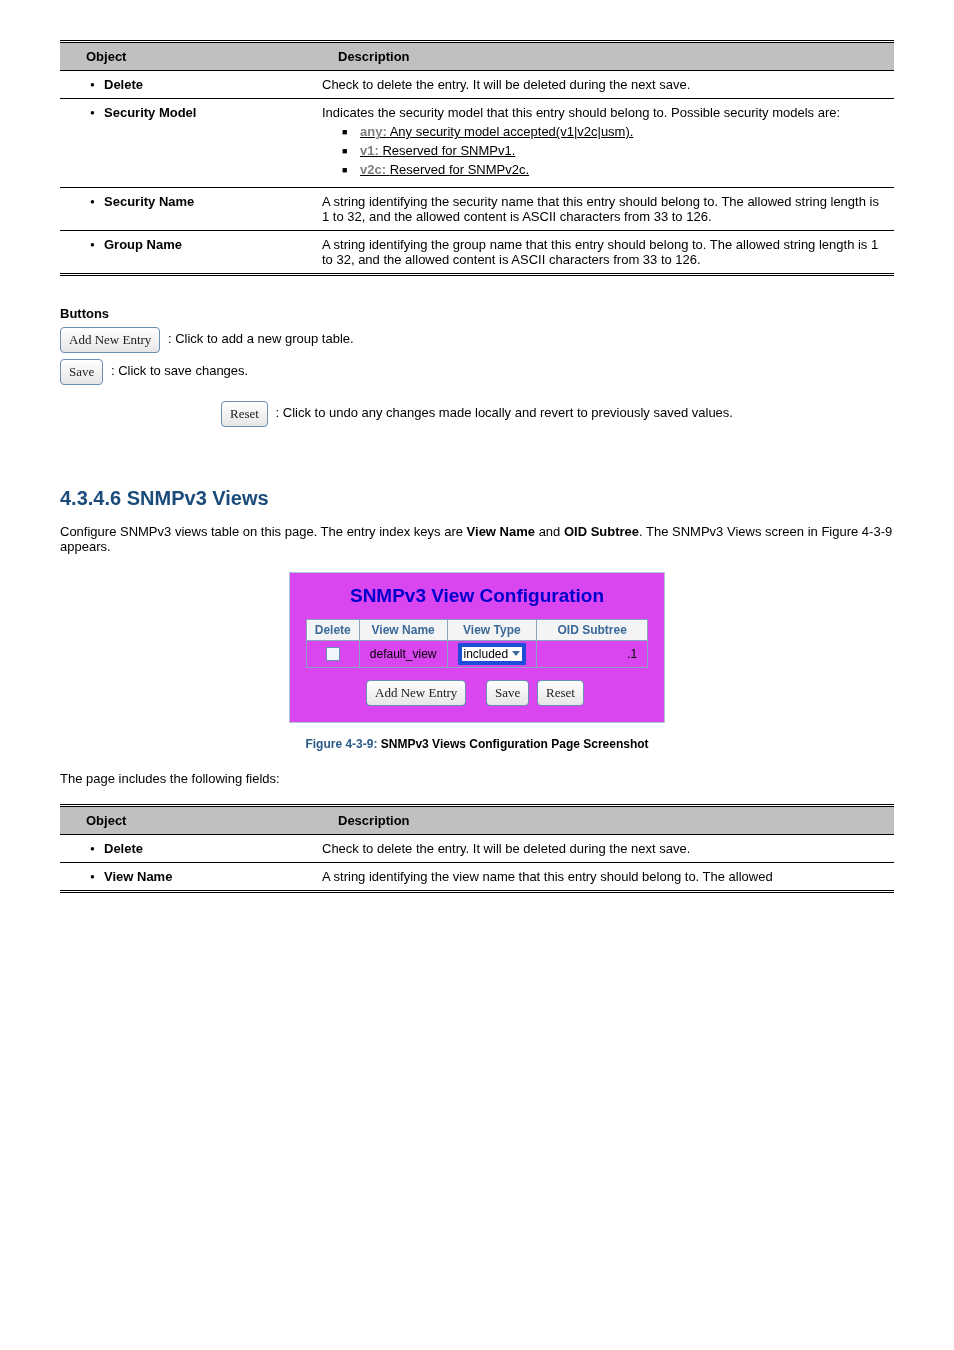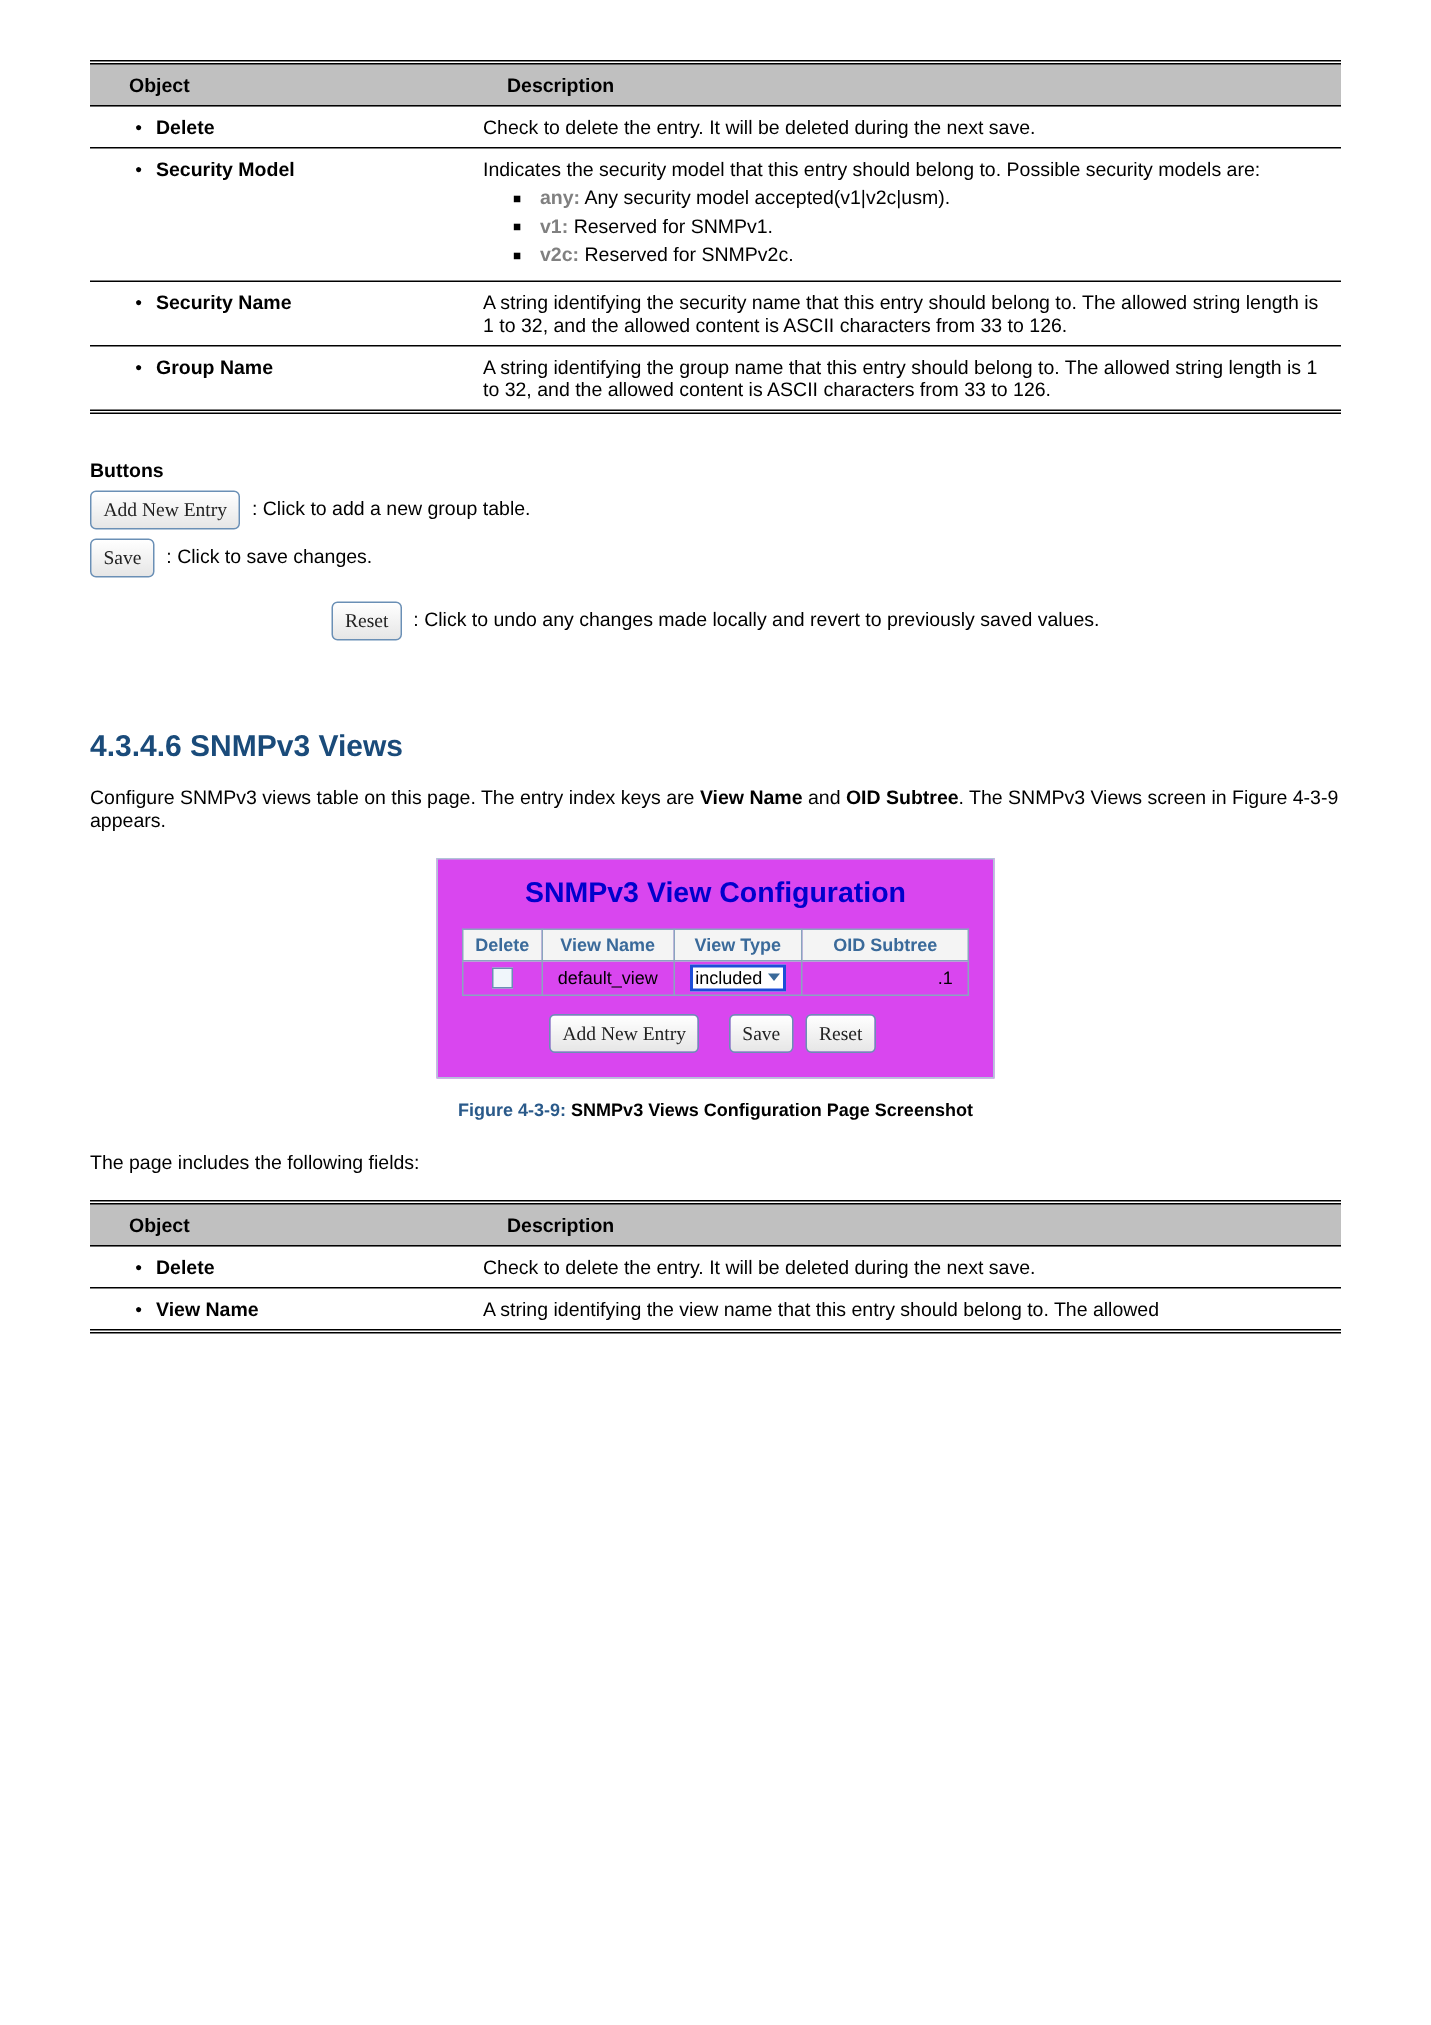--- a/index.html
+++ b/index.html
@@ -53,20 +53,21 @@
     content: "●";
     position: absolute;
     left: 0;
     font-size: 8px;
     top: 3px;
   }
   .square-bullet {
     list-style: none;
     padding-left: 20px;
     margin: 0;
+    text-decoration: underline;
   }
   .square-bullet li {
     position: relative;
     padding-left: 18px;
     margin: 4px 0;
   }
   .square-bullet li::before {
     content: "■";
     position: absolute;
     left: 0;
@@ -155,21 +156,21 @@
     width: 12px;
     height: 12px;
     border: 1px solid #6a8fb5;
     display: inline-block;
     vertical-align: middle;
     background: #f0f6fb;
   }
   .sel {
     font-family: Arial, sans-serif;
     font-size: 12px;
-    border: 2px solid #1d4ed8;
+    border: 4px solid #1d4ed8;
     padding: 0 14px 0 2px;
     display: inline-block;
     position: relative;
     background: #fff;
   }
   .sel::after {
     content: "";
     position: absolute;
     right: 2px;
     top: 4px;

